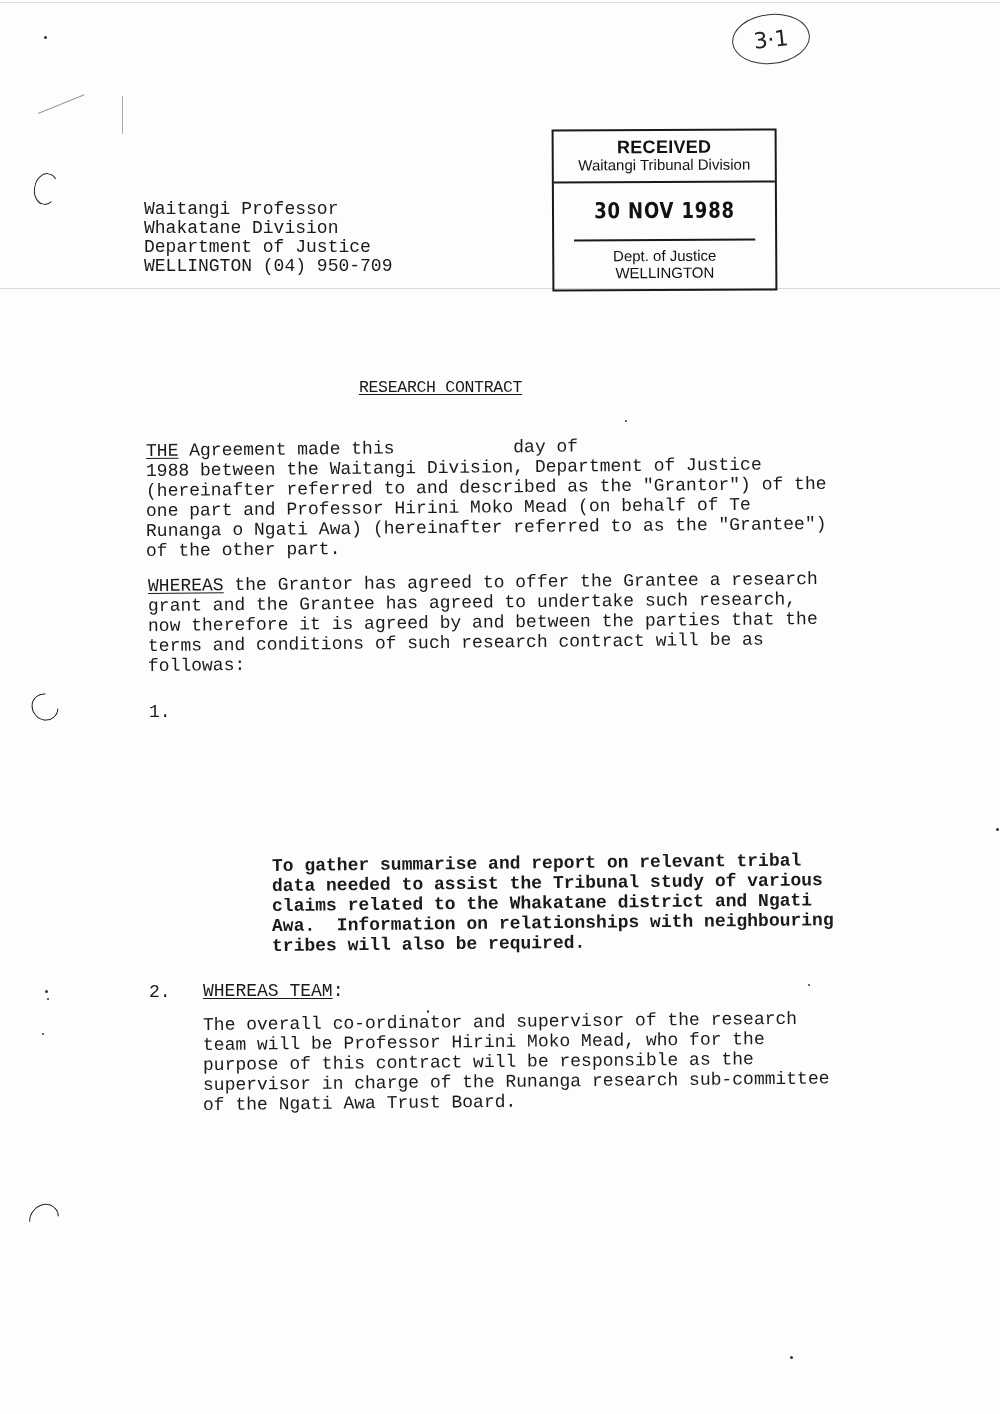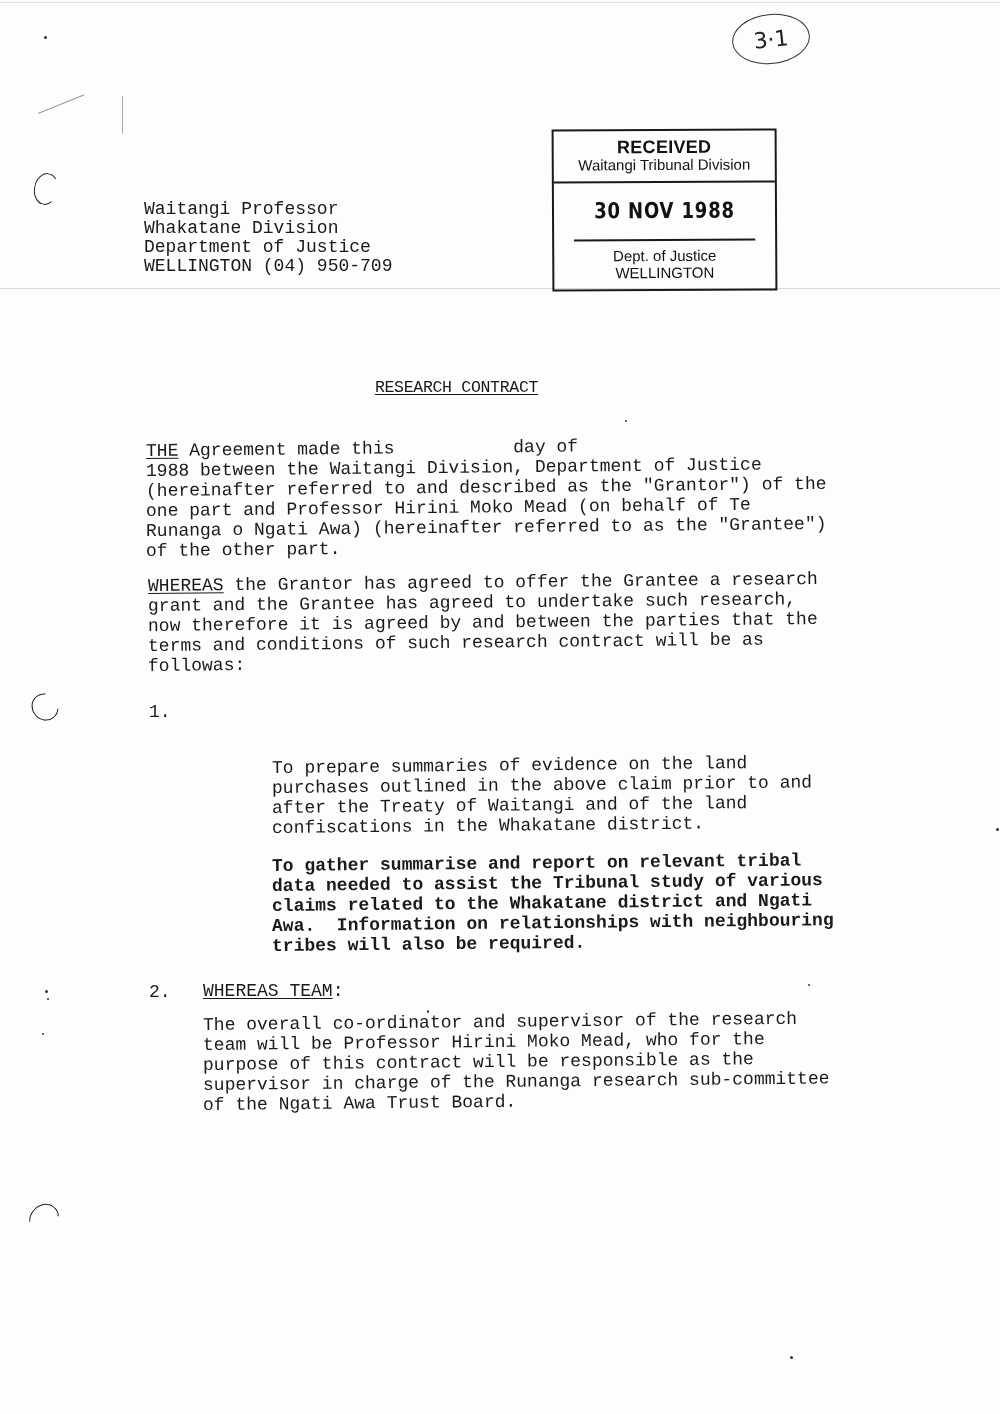--- a/index.html
+++ b/index.html
@@ -98,21 +98,21 @@
   .stamp-bottom {
     text-align: center;
     font-size: 15px;
     line-height: 17px;
     padding-top: 6px;
   }
 
   
   .title {
     position: absolute;
-    left: 16px; width: 856px;
+    left: 0; width: 856px;
     top: 378px;
     text-align: center;
     font-family: "Liberation Mono", monospace;
     font-size: 16.5px;
     letter-spacing: -0.3px;
   }
   .title span {
     text-decoration: underline;
     text-underline-offset: 2px;
     margin-left: 25px;
@@ -218,26 +218,20 @@
   <div class="para" style="left:148px; top:576px;">
     <div class="line" style="transform:rotate(-0.6deg); transform-origin:left;"><span class="ul">WHEREAS</span><span> the Grantor has agreed to offer the Grantee a research</span></div>
     <div class="line" style="transform:rotate(-0.6deg); transform-origin:left;">grant and the Grantee has agreed to undertake such research,</div>
     <div class="line" style="transform:rotate(-0.6deg); transform-origin:left;">now therefore it is agreed by and between the parties that the</div>
     <div class="line" style="transform:rotate(-0.6deg); transform-origin:left;">terms and conditions of such research contract will be as</div>
     <div class="line" style="transform:rotate(-0.6deg); transform-origin:left;">followas:</div>
   </div>
 
   <div class="num" style="left:149px; top:702px;">1.</div>
 
-  <div class="para" style="left:272px; top:758px;">
-    <div class="line" style="transform:rotate(-0.6deg); transform-origin:left;">To prepare summaries of evidence on the land</div>
-    <div class="line" style="transform:rotate(-0.6deg); transform-origin:left;">purchases outlined in the above claim prior to and</div>
-    <div class="line" style="transform:rotate(-0.6deg); transform-origin:left;">after the Treaty of Waitangi and of the land</div>
-    <div class="line" style="transform:rotate(-0.6deg); transform-origin:left;">confiscations in the Whakatane district.</div>
-  </div>
 
   <div class="para" style="left:272px; top:856px;font-weight:bold;">
     <div class="line" style="transform:rotate(-0.6deg); transform-origin:left;">To gather summarise and report on relevant tribal</div>
     <div class="line" style="transform:rotate(-0.6deg); transform-origin:left;">data needed to assist the Tribunal study of various</div>
     <div class="line" style="transform:rotate(-0.6deg); transform-origin:left;">claims related to the Whakatane district and Ngati</div>
     <div class="line" style="transform:rotate(-0.6deg); transform-origin:left;">Awa.  Information on relationships with neighbouring</div>
     <div class="line" style="transform:rotate(-0.6deg); transform-origin:left;">tribes will also be required.</div>
   </div>
 
   <div class="num" style="left:149px; top:982px;">2.</div>

